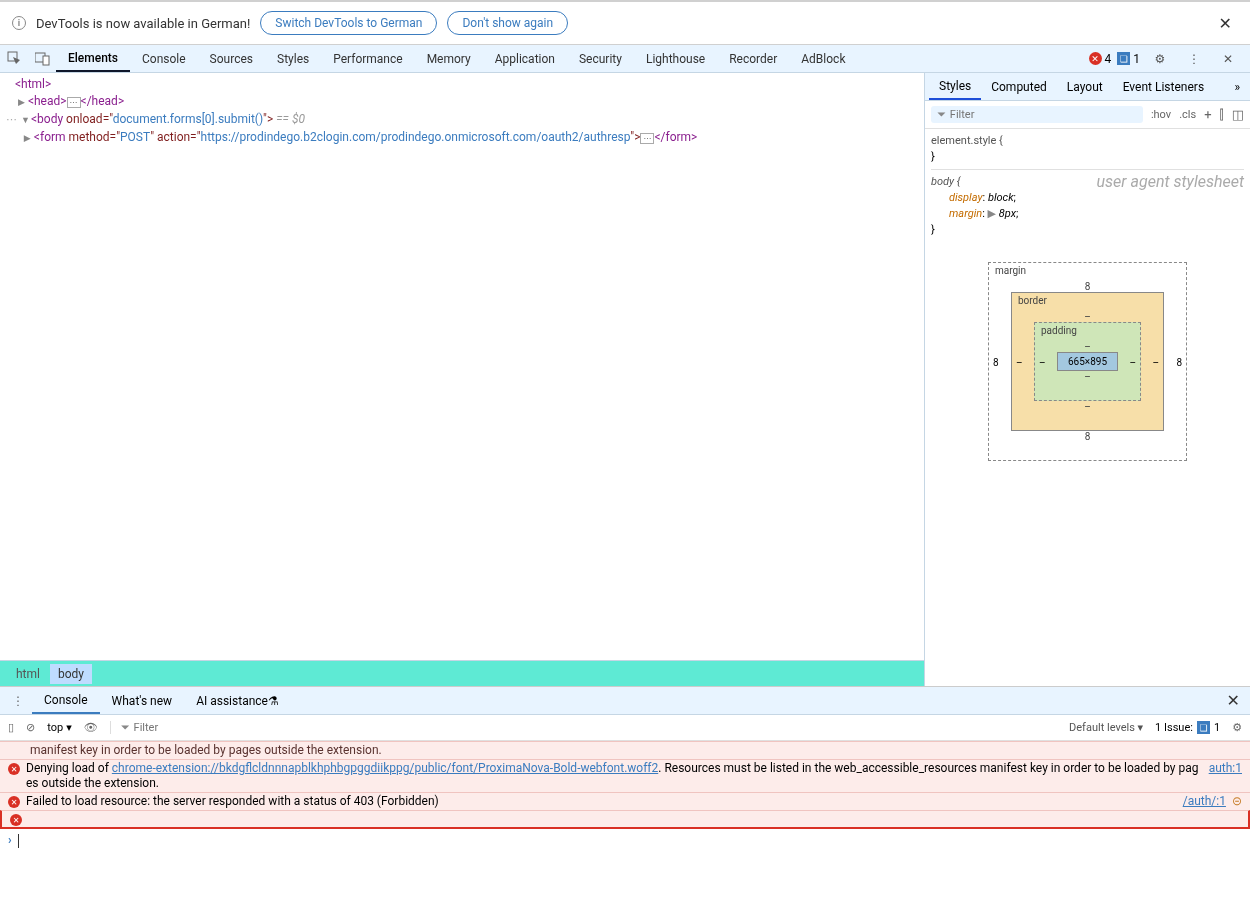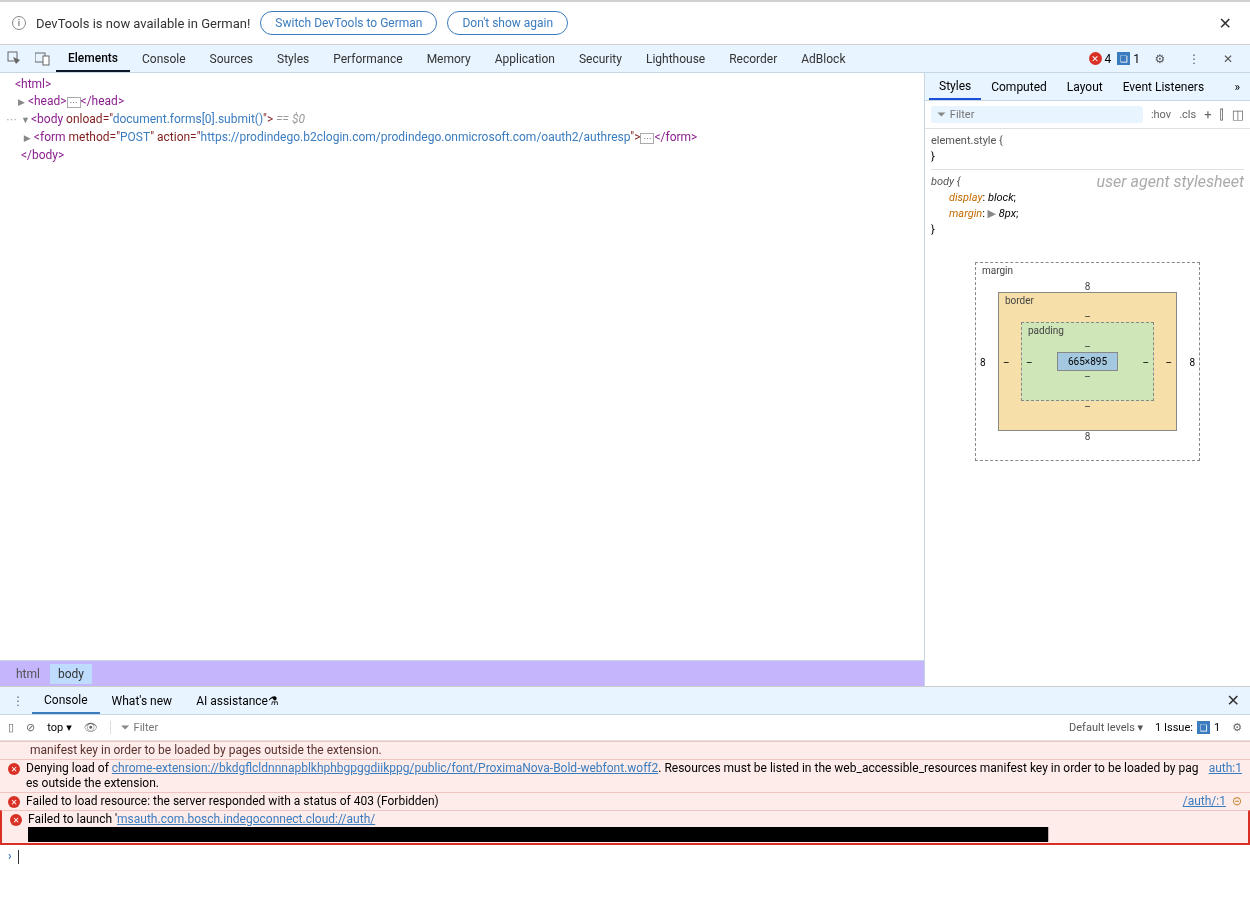--- a/index.html
+++ b/index.html
@@ -30,21 +30,21 @@
 .left { width: 925px; display: flex; flex-direction: column; border-right: 1px solid #c5d6e4; }
 .dom-tree { flex: 1; padding: 3px 6px; font-size: 12px; line-height: 17px; overflow: auto; }
 .dom-tree .ln { white-space: pre; }
 .tag { color: #8a1f8e; }
 .attr { color: #7f1d1d; }
 .val { color: #3b7cbf; }
 .sel-marker { color: #999; font-style: italic; }
 .reveal { display: inline-block; width: 14px; height: 11px; background: #fff; border: 1px solid #aaa; font-size: 8px; text-align: center; line-height: 9px; color: #666; }
 .tri { color: #888; font-size: 9px; display: inline-block; width: 10px; }
 .dots { color: #aaa; letter-spacing: 1px; font-size: 11px; }
-.breadcrumb { height: 26px; background: #c4b5fd; display: flex; align-items: center; padding: 0 8px; gap: 2px; border-top: 1px solid #c5d6e4; }
+.breadcrumb { height: 26px; background: #5eead4; display: flex; align-items: center; padding: 0 8px; gap: 2px; border-top: 1px solid #c5d6e4; }
 .bc-item { padding: 3px 8px; cursor: pointer; color: #555; }
 .bc-item.sel { background: #bfdcff; color: #333; }
 
 
 .right { width: 325px; display: flex; flex-direction: column; background: #fff; }
 .right-tabs { height: 28px; background: #e8f4ff; display: flex; align-items: center; border-bottom: 1px solid #c5d6e4; padding: 0 4px; }
 .rtab { padding: 0 10px; height: 100%; display: flex; align-items: center; font-size: 12px; cursor: pointer; }
 .rtab.active { border-bottom: 2px solid #1d4ed8; }
 .more-r { margin-left: auto; padding: 0 6px; cursor: pointer; }
 .filter-row { height: 28px; display: flex; align-items: center; border-bottom: 1px solid #e0e0e0; padding: 0 6px; gap: 8px; font-size: 11px; }
@@ -58,21 +58,21 @@
 .ua { float: right; color: #aaa; font-style: italic; font-size: 16px; }
 .prop { padding-left: 18px; }
 .pname { color: #c46c00; font-style: italic; }
 .pval { font-style: italic; }
 
 
 .box-model { padding: 20px; display: flex; justify-content: center; }
 .bm { position: relative; font-size: 10px; text-align: center; }
 .bm-margin { border: 1px dashed #888; padding: 18px 22px; background: #fff; }
 .bm-border { border: 1px solid #888; padding: 18px 22px; background: #f7dfa9; }
-.bm-padding { border: 1px dashed #888; padding: 18px 35px; background: #cfe6b8; }
+.bm-padding { border: 1px dashed #888; padding: 18px 22px; background: #cfe6b8; }
 .bm-content { border: 1px solid #888; background: #a3c8df; padding: 3px 10px; font-size: 10px; }
 .bm-label { position: absolute; top: 2px; left: 6px; font-size: 10px; color: #444; }
 .bm-top, .bm-bot { font-size: 10px; color: #444; }
 .bm-side { position: absolute; top: 50%; transform: translateY(-50%); font-size: 10px; }
 .bm-l { left: 4px; } .bm-r { right: 4px; }
 
 
 .drawer { border-top: 1px solid #ccc; }
 .drawer-tabs { height: 28px; background: #e8f4ff; display: flex; align-items: center; padding: 0 4px; border-bottom: 1px solid #c5d6e4; }
 .dtab { padding: 0 12px; height: 100%; display: flex; align-items: center; font-size: 12px; cursor: pointer; }
@@ -153,21 +153,20 @@
   </div>
 </div>
 
 <div class="main">
   <div class="left">
     <div class="dom-tree mono">
       <div class="ln">   <span class="tag">&lt;html&gt;</span></div>
       <div class="ln">    <span class="tri">▶</span><span class="tag">&lt;head&gt;</span><span class="reveal">⋯</span><span class="tag">&lt;/head&gt;</span></div>
       <div class="ln"><span class="dots">⋯</span> <span class="tri">▼</span><span class="tag">&lt;body </span><span class="attr">onload</span><span class="attr">="</span><span class="val">document.forms[0].submit()</span><span class="attr">"&gt;</span><span class="sel-marker"> == $0</span></div>
       <div class="ln">      <span class="tri">▶</span><span class="tag">&lt;form </span><span class="attr">method</span><span class="attr">="</span><span class="val">POST</span><span class="attr">" </span><span class="attr">action</span><span class="attr">="</span><span class="val">https://prodindego.b2clogin.com/prodindego.onmicrosoft.com/oauth2/authresp</span><span class="attr">"&gt;</span><span class="reveal">⋯</span><span class="tag">&lt;/form&gt;</span></div>
-      <div class="ln">     <span class="tag">&lt;/body&gt;</span></div>
     </div>
     <div class="breadcrumb">
       <span class="bc-item">html</span>
       <span class="bc-item sel">body</span>
     </div>
   </div>
 
   <div class="right">
     <div class="right-tabs">
       <div class="rtab active">Styles</div>
@@ -267,20 +266,19 @@
         <span class="log-src">auth:1</span>
       </div>
     <div class="log err">
         <span class="log-icon">✕</span>
         <span class="log-msg">Failed to load resource: the server responded with a status of 403 (Forbidden)</span>
         <span class="log-src">/auth/:1</span> 
         <span style="color:#c77f2a">⊝</span>
       </div>
     <div class="log err highlighted">
         <span class="log-icon">✕</span>
-        <span class="log-msg"><span>Failed to launch '</span><span class="link">msauth.com.bosch.indegoconnect.cloud://auth/</span><span class="redact">████████████████████████████████████████████████████████████████████████████████████████████████████████████████████████</span></span>
       </div>
     <div class="prompt">
         <span class="prompt-caret">›</span>
         <span class="cursor"></span>
       </div>
   </div>
 </div>
 
 </body></html>

